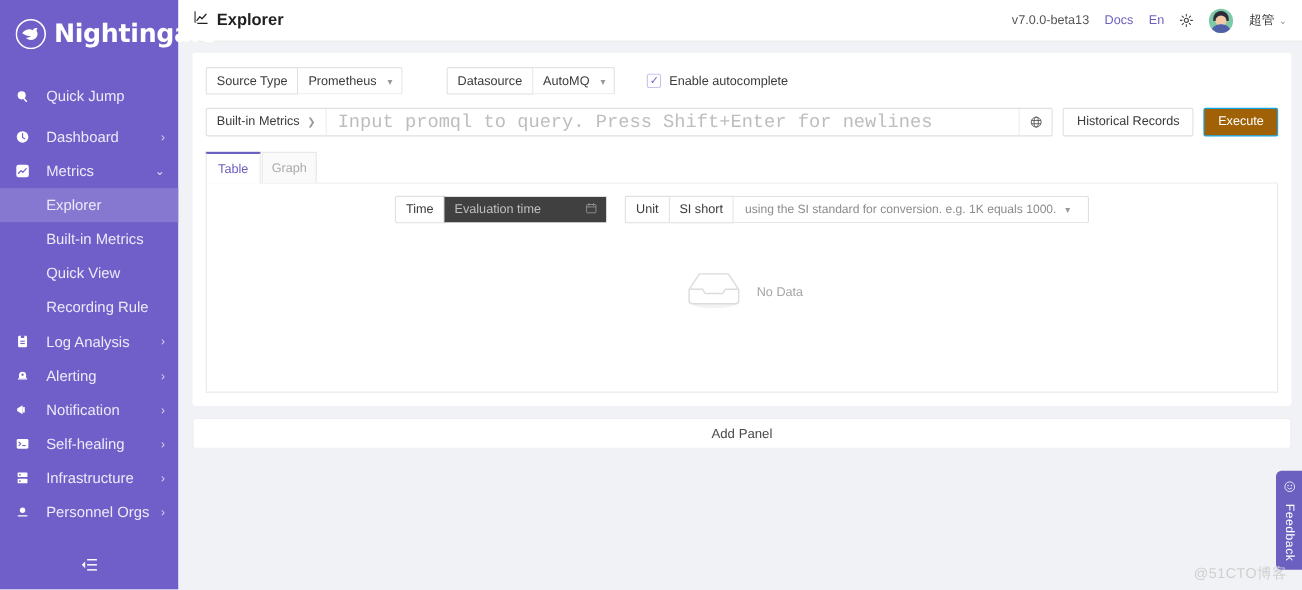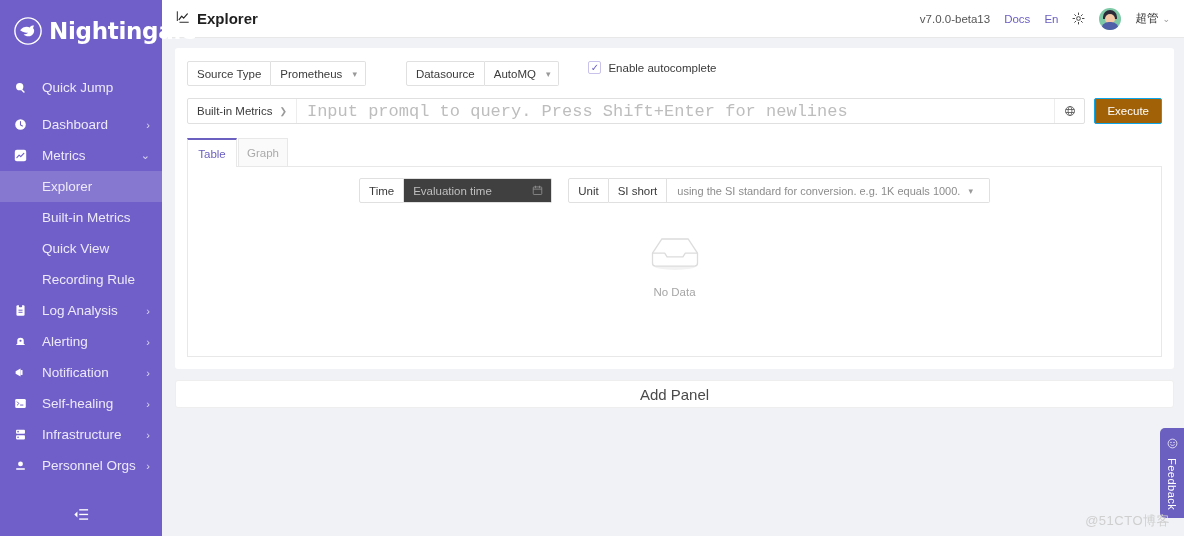--- a/index.html
+++ b/index.html
@@ -71,21 +71,21 @@
              background: #4f5fa8; border-radius: 9px 9px 0 0; }
   .uname { font-size: 11.5px; color: #333; display: flex; align-items: center; gap: 4px; cursor: pointer; }
 
   .content { flex: 1; padding: 10px 10px 0 13px; overflow: hidden; }
 
   .card {
     background: #fff; border-radius: 3px; padding: 13px 12px 12px 12px;
   }
 
   
-  .row1 { display: flex; align-items: flex-start; gap: 12px; margin-bottom: 12px; }
+  .row1 { display: flex; align-items: center; gap: 12px; margin-bottom: 12px; }
   .grp { display: flex; align-items: center; }
   .grp .addon {
     height: 25px; border: 1px solid #e0e0e0; background: #fff;
     display: flex; align-items: center; padding: 0 9px;
     font-size: 11.5px; color: #3a3a3a; border-radius: 2px 0 0 2px;
   }
   .grp .sel {
     height: 25px; border: 1px solid #e0e0e0; border-left: none; background: #fff;
     display: flex; align-items: center; gap: 10px; padding: 0 8px 0 9px;
     font-size: 11.5px; color: #3a3a3a; border-radius: 0 2px 2px 0; cursor: pointer;
@@ -152,29 +152,29 @@
     border-radius: 0 2px 2px 0;
   }
   .dateinput .ph { flex: 1; font-size: 11.5px; color: #bfbfbf; }
   .unit-hint {
     height: 25px; border: 1px solid #e0e0e0; border-left: none; background: #fff;
     display: flex; align-items: center; gap: 8px; padding: 0 16px 0 10px;
     font-size: 11px; color: #8c8c8c; border-radius: 0 2px 2px 0; cursor: pointer;
   }
 
   .empty {
-    height: 126px; display: flex; flex-direction: column;
+    height: 126px; display: flex; flex-direction: row;
     align-items: center; justify-content: center; gap: 9px;
   }
   .empty-txt { font-size: 11.5px; color: #a6a6a6; }
 
   .addpanel {
     margin-top: 11px; height: 28px; background: #fff; border: 1px solid #eee;
     border-radius: 3px; display: flex; align-items: center; justify-content: center;
-    font-size: 15px; color: #4a4a4a; cursor: pointer;
+    font-size: 12px; color: #4a4a4a; cursor: pointer;
   }
 
   
   .feedback {
     position: absolute; right: 0; top: 428px; width: 24px; height: 90px;
     background: #6b5fc0; border-radius: 5px 0 0 5px;
     display: flex; flex-direction: column; align-items: center; justify-content: center;
     gap: 5px; cursor: pointer;
   }
   .feedback .fb-txt {
@@ -404,20 +404,21 @@
             </div>
             <input class="qinput" type="text" placeholder="Input promql to query. Press Shift+Enter for newlines" style="">
             <div class="qglobe">
               <svg viewBox="0 0 16 16" width="12" height="12">
                 <circle cx="8" cy="8" r="6" fill="none" stroke="#555" stroke-width="1.1"></circle>
                 <ellipse cx="8" cy="8" rx="2.6" ry="6" fill="none" stroke="#555" stroke-width="1.1"></ellipse>
                 <path d="M2.3 6h11.4M2.3 10h11.4" stroke="#555" stroke-width="1.1"></path>
               </svg>
             </div>
           </div>
+          <div class="btn btn-default">Historical Records</div>
           <div class="btn btn-primary">Execute</div>
         </div>
 
         <div class="tabs">
           <div class="tab active">Table</div>
           <div class="tab">Graph</div>
         </div>
 
         <div class="panel">
           <div class="ctrl-row">

